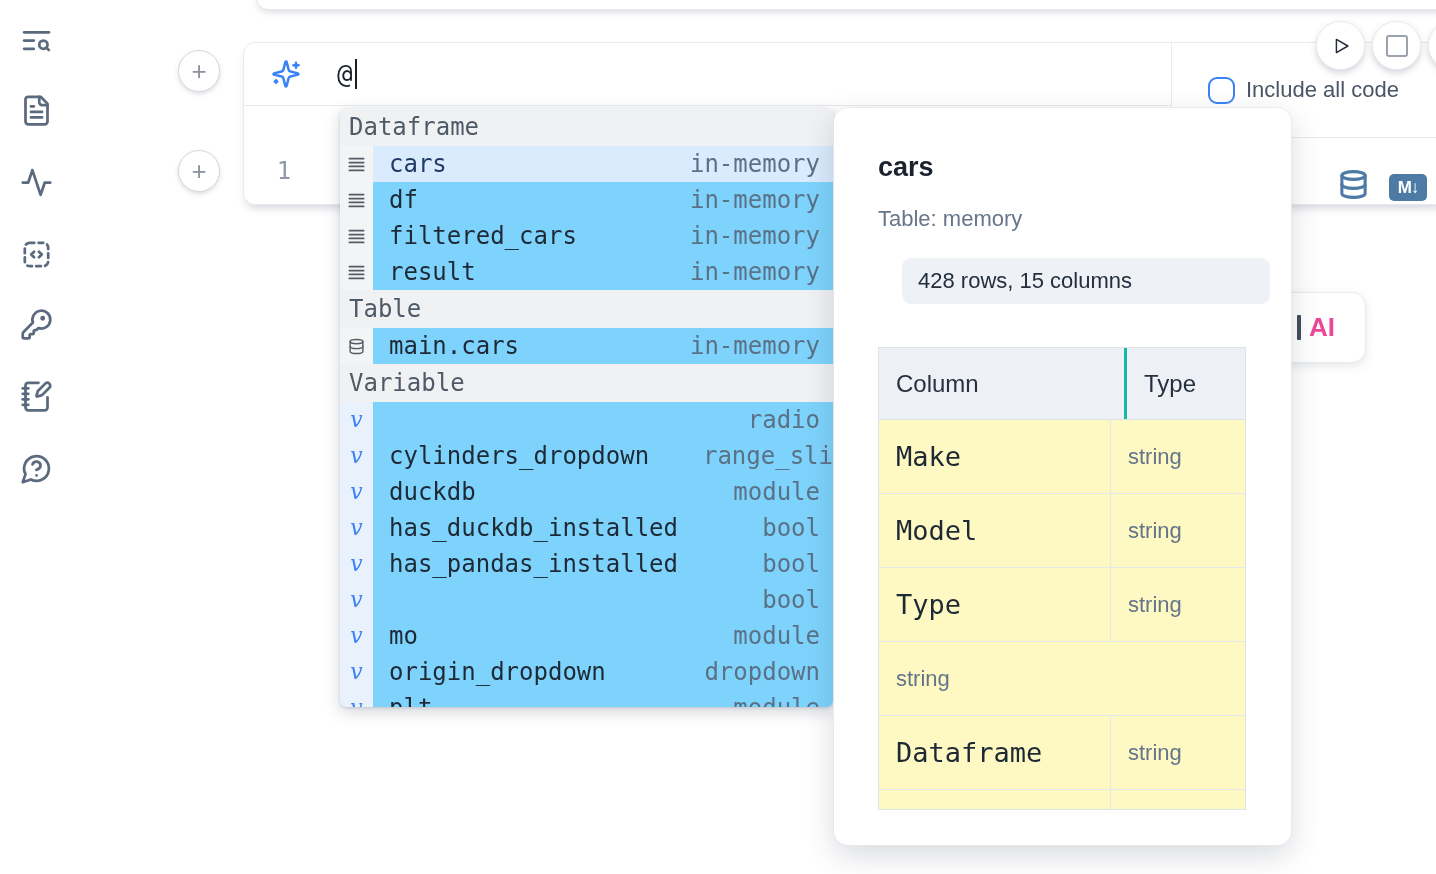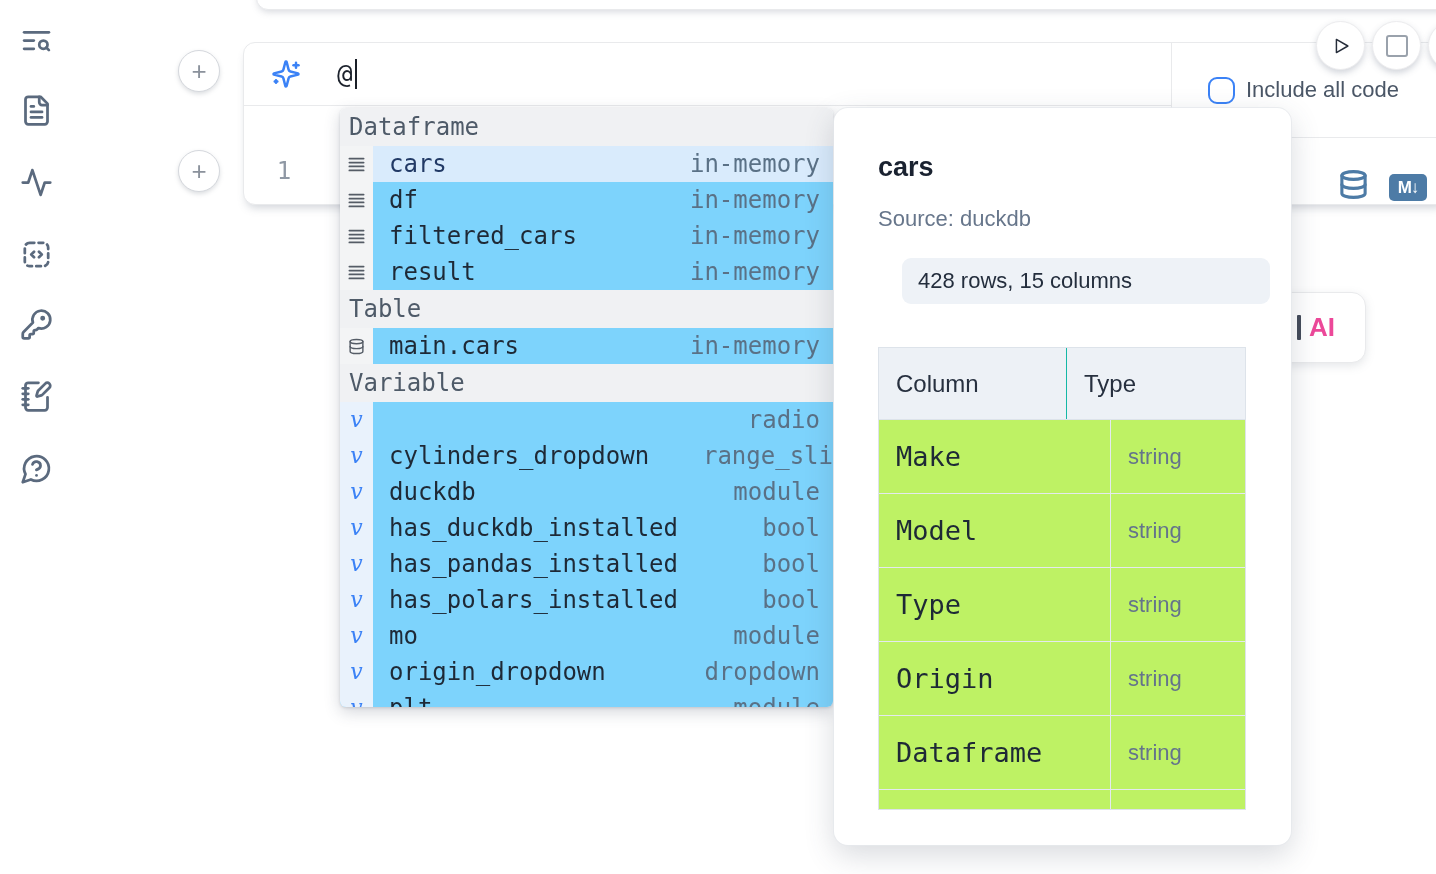--- a/index.html
+++ b/index.html
@@ -87,25 +87,25 @@
     border-radius:14px;z-index:6;
     box-shadow:0 0 0 1px rgba(230,232,236,.8),0 10px 30px rgba(60,70,90,.20);}
   .panel-title{position:absolute;left:44px;top:44px;font-size:27px;font-weight:bold;color:#1a2230;}
   .panel-source{position:absolute;left:44px;top:98px;font-size:22px;color:#67768b;}
   .shape-badge{position:absolute;left:44px;top:150px;width:368px;height:46px;background:#eef2f7;
     border-radius:9px;display:flex;align-items:center;padding-left:16px;box-sizing:border-box;
     font-size:22px;color:#242e3d;margin-left:24px;}
   .ptable{position:absolute;left:44px;top:239px;width:368px;height:463px;overflow:hidden;
     border:1px solid #dde3ea;box-sizing:border-box;}
   .thead{display:flex;height:72px;background:#edf1f6;border-bottom:1px solid #dde3ea;box-sizing:border-box;}
-  .th1{width:188px;border-right:1px solid #14b8a6;display:flex;align-items:center;padding-left:17px;
+  .th1{width:248px;border-right:3px solid #14b8a6;display:flex;align-items:center;padding-left:17px;
     box-sizing:border-box;font-size:24px;color:#27303f;}
   .th2{flex:1;display:flex;align-items:center;padding-left:17px;box-sizing:border-box;
     font-size:24px;color:#27303f;}
-  .trow{display:flex;height:74px;background:#bef264;border-bottom:1px solid #e4e9ef;box-sizing:border-box;}
+  .trow{display:flex;height:74px;background:#fef9c3;border-bottom:1px solid #e4e9ef;box-sizing:border-box;}
   .tc1{width:232px;border-right:1px solid #e4e9ef;display:flex;align-items:center;padding-left:17px;
     box-sizing:border-box;font-family:"DejaVu Sans Mono",monospace;font-size:27px;color:#1e2936;}
   .tc2{flex:1;display:flex;align-items:center;padding-left:17px;box-sizing:border-box;
     font-size:22px;color:#64748b;}
 </style>
 </head>
 <body>
 
 <div id="canvas">
 
@@ -316,21 +316,20 @@
       <span class="gut">
           <span class="v-glyph">v</span>
         </span>
       <span class="nm">has_pandas_installed</span>
       <span class="tp">bool</span>
     </div>
     <div class="row var">
       <span class="gut">
           <span class="v-glyph">v</span>
         </span>
-      <span class="nm">has_polars_installed</span>
       <span class="tp">bool</span>
     </div>
     <div class="row var">
       <span class="gut">
           <span class="v-glyph">v</span>
         </span>
       <span class="nm">mo</span>
       <span class="tp">module</span>
     </div>
     <div class="row var">
@@ -344,41 +343,40 @@
       <span class="gut">
           <span class="v-glyph">v</span>
         </span>
       <span class="nm">plt</span>
       <span class="tp">module</span>
     </div>
   </div>
 
   <div class="panel">
     <div class="panel-title">cars</div>
-    <div class="panel-source">Source: duckdb</div>
+    <div class="panel-source">Table: memory</div>
     <div class="shape-badge">428 rows, 15 columns</div>
     <div class="ptable">
       <div class="thead">
         <div class="th1">Column</div>
         <div class="th2">Type</div>
       </div>
       <div class="trow">
         <div class="tc1">Make</div>
         <div class="tc2">string</div>
       </div>
       <div class="trow">
         <div class="tc1">Model</div>
         <div class="tc2">string</div>
       </div>
       <div class="trow">
         <div class="tc1">Type</div>
         <div class="tc2">string</div>
       </div>
       <div class="trow">
-        <div class="tc1">Origin</div>
         <div class="tc2">string</div>
       </div>
       <div class="trow">
         <div class="tc1">Dataframe</div>
         <div class="tc2">string</div>
       </div>
       <div class="trow">
         <div class="tc1"></div>
         <div class="tc2"></div>
       </div>

